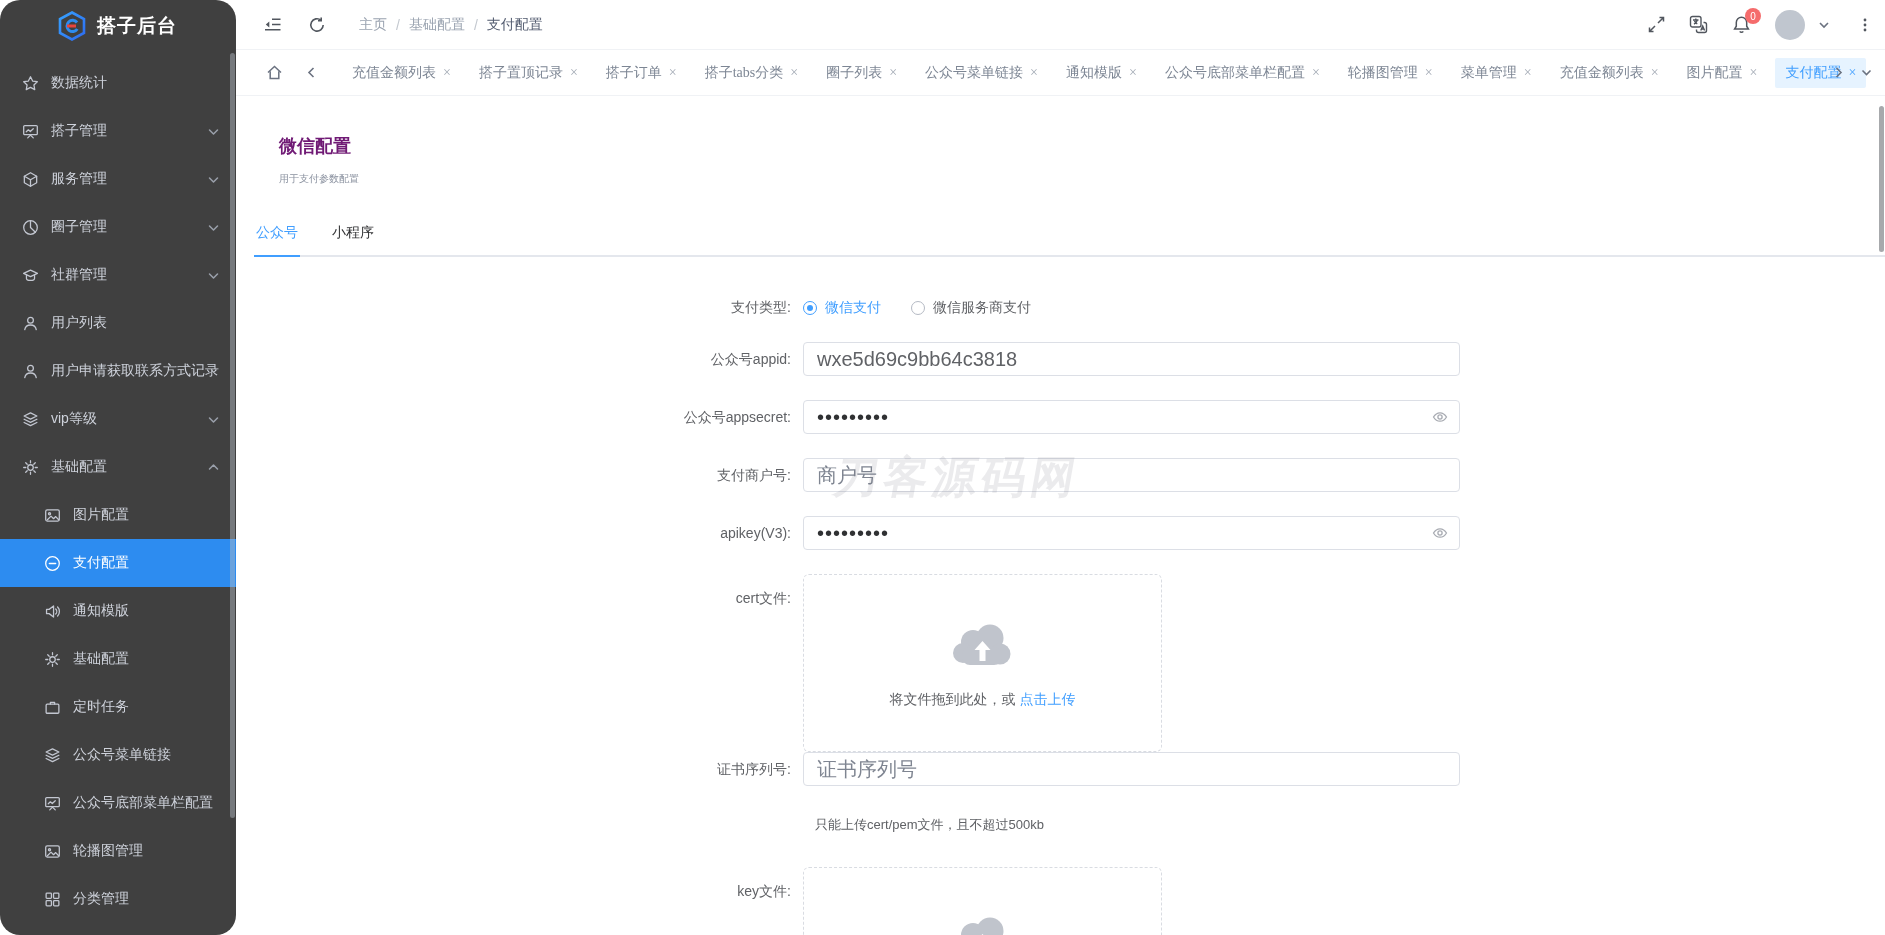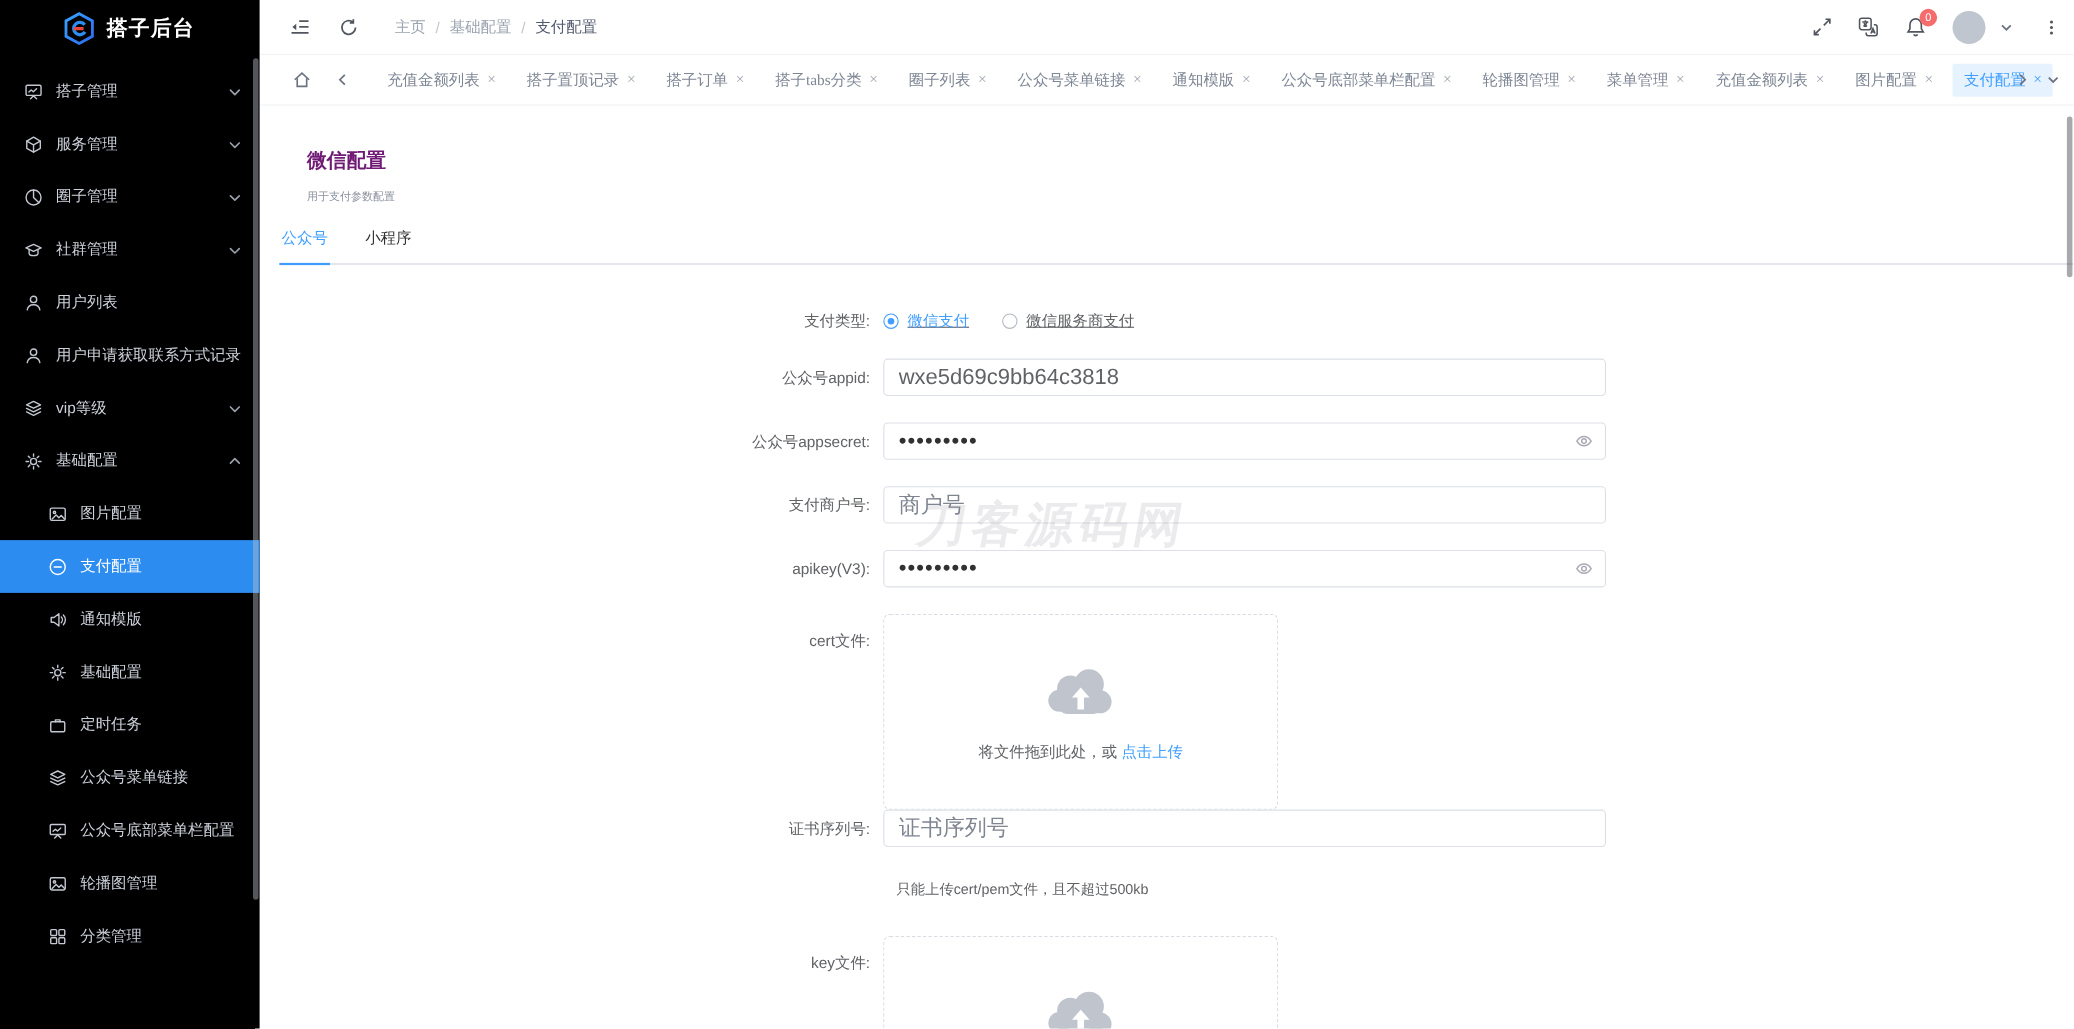--- a/index.html
+++ b/index.html
@@ -1,19 +1,19 @@
 <!DOCTYPE html>
 <html><head>
 <meta charset="utf-8">
 <style>
   * { margin:0; padding:0; box-sizing:border-box; }
   html,body { width:1885px; height:935px; overflow:hidden; font-family:"Liberation Sans","DejaVu Sans",sans-serif; background:#fff; }
 
   
-  .sidebar { position:absolute; left:0; top:0; width:236px; height:935px; background:#000000; z-index:30; }
+  .sidebar { position:absolute; left:0; top:0; width:236px; height:935px; background:#404040; z-index:30;border-radius:20px; }
   .logo-row { height:52px; display:flex; align-items:center; padding-left:57px; gap:10px; }
   .logo-title { color:#ffffff; font-size:19px; font-weight:bold; letter-spacing:1px; }
   .side-nav { padding-top:7px; }
   .side-item { height:48px; display:flex; align-items:center; color:#ced2db; font-size:14px; cursor:pointer; position:relative; padding-left:22px; }
   .side-item .s-icon { width:17px; height:17px; margin-right:12px; flex:0 0 17px; display:flex; align-items:center; color:#c3c7d1; }
   .side-item .s-icon svg { width:17px; height:17px; }
   .side-item.sub { padding-left:44px; }
   .side-item.active { background:#2d8cf0; color:#ffffff; }
   .side-item.active .s-icon { color:#ffffff; }
   .side-item .arrow { position:absolute; right:16px; color:#9aa0ab; display:flex; }
@@ -50,37 +50,37 @@
   .tab-more { position:absolute; right:12px; }
 
   
   .page-scrollbar { position:absolute; right:1px; top:106px; width:5px; height:146px; background:rgba(60,64,72,0.45); border-radius:3px; z-index:40; }
 
   
   .content { position:absolute; left:236px; top:96px; right:0; bottom:0; background:#fff; overflow:hidden; }
   .page-title { margin:38px 0 0 43px; font-size:18px; font-weight:600; color:#701a75; }
   .page-subtitle { margin:14px 0 0 43px; font-size:10px; color:#8a919f; }
   .section-tabs { margin:22px 0 0 18px; display:flex; gap:30px; border-bottom:2px solid #e4e7ed; }
-  .section-tab { font-size:14px; color:#303133; padding:0 2px 13px 2px; cursor:pointer; position:relative; }
+  .section-tab { font-size:14px; color:#303133; padding:0 2px 13px 2px; cursor:pointer; position:relative;margin-top:16px; }
   .section-tab.active { color:#409eff; }
   .section-tab.active::after { content:""; position:absolute; left:0; right:0; bottom:-2px; height:2px; background:#409eff; }
 
   .form-area { padding-left:227px; padding-top:40px; position:relative; }
   .form-row { display:flex; margin-bottom:24px; }
   .form-label { width:340px; text-align:right; padding-right:12px; font-size:14px; color:#606266; line-height:34px; flex:0 0 340px; }
   .form-field { position:relative; }
   .text-input { width:657px; height:34px; border:1px solid #dcdfe6; border-radius:4px; padding:0 34px 0 13px; font-size:20px; color:#606266; outline:none; background:#fff; font-family:"Liberation Sans","DejaVu Sans",sans-serif; }
   .text-input::placeholder { color:#7f8591; opacity:1; }
   .text-input.pwd { letter-spacing:1px; color:#303133; }
   .eye-icon { position:absolute; right:12px; top:9px; color:#a8abb2; cursor:pointer; }
 
   .radio-row { margin-bottom:24px; }
   .radio-row .form-label { line-height:20px; }
   .radio-group { display:flex; align-items:center; gap:30px; height:20px; margin-top:1px; }
-  .radio-opt { display:flex; align-items:center; gap:8px; font-size:14px; color:#606266; cursor:pointer;text-decoration:underline; }
+  .radio-opt { display:flex; align-items:center; gap:8px; font-size:14px; color:#606266; cursor:pointer; }
   .radio-circle { width:14px; height:14px; border-radius:50%; border:1px solid #b5bac4; background:#fff; position:relative; flex:0 0 14px; }
   .radio-opt.checked .radio-circle { border-color:#409eff; }
   .radio-opt.checked .radio-circle::after { content:""; position:absolute; left:3px; top:3px; width:6px; height:6px; border-radius:50%; background:#409eff; }
   .radio-opt.checked .radio-label { color:#409eff; }
 
   .upload-row { margin-bottom:0; }
   .upload-row .form-label { padding-top:14px; line-height:20px; }
   .upload-box { width:359px; height:178px; border:1px dashed #d9dce2; border-radius:6px; display:flex; flex-direction:column; align-items:center; padding-top:46px; cursor:pointer; background:#fff; }
   .upload-text { margin-top:22px; font-size:14px; color:#606266; }
   .upload-text .upload-link { color:#409eff; cursor:pointer; }
@@ -102,20 +102,28 @@
         </linearGradient>
           </defs>
         <polygon points="15,1.5 27,8 27,22 15,28.5 3,22 3,8" fill="none" stroke="url(#lg1)" stroke-width="2.6"></polygon>
         <path d="M20 11.5a5.6 5.6 0 10.3 6.5" fill="none" stroke="#2d8cf0" stroke-width="3"></path>
         <path d="M10 15h9" stroke="#e8453c" stroke-width="3"></path>
       </svg>
     </span>
     <span class="logo-title">搭子后台</span>
   </div>
   <nav class="side-nav" id="side-nav">
+      <div class="side-item">
+        <span class="s-icon">
+          <svg viewBox="0 0 16 16" fill="none" stroke="currentColor" stroke-width="1.2" stroke-linejoin="round" stroke-linecap="round">
+            <path d="M8 1.6l2 4.1 4.4.6-3.2 3.1.8 4.4L8 11.7 4 13.8l.8-4.4L1.6 6.3 6 5.7z"></path>
+          </svg>
+        </span>
+        <span>数据统计</span>
+      </div>
       <div class="side-item">
         <span class="s-icon">
           <svg viewBox="0 0 16 16" fill="none" stroke="currentColor" stroke-width="1.2" stroke-linejoin="round" stroke-linecap="round">
             <rect x="1.6" y="2.4" width="12.8" height="8.6" rx="1"></rect>
             <path d="M4 8.2l2-1.8 1.8 1.6 2.8-2.6"></path>
             <path d="M5.4 14l2.6-2.6L10.6 14"></path>
           </svg>
         </span>
         <span>搭子管理</span>
         <span class="arrow">

